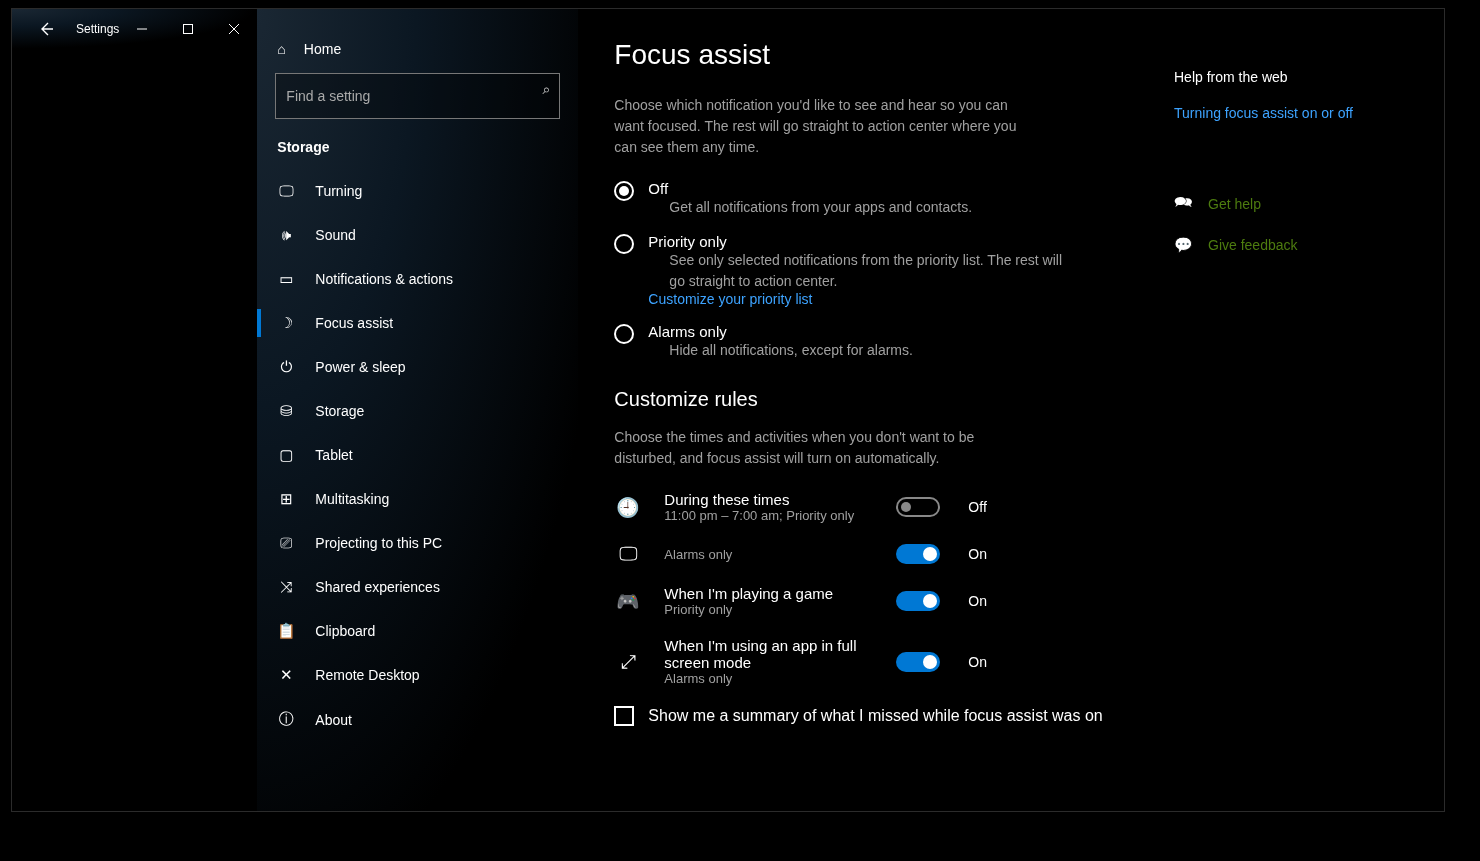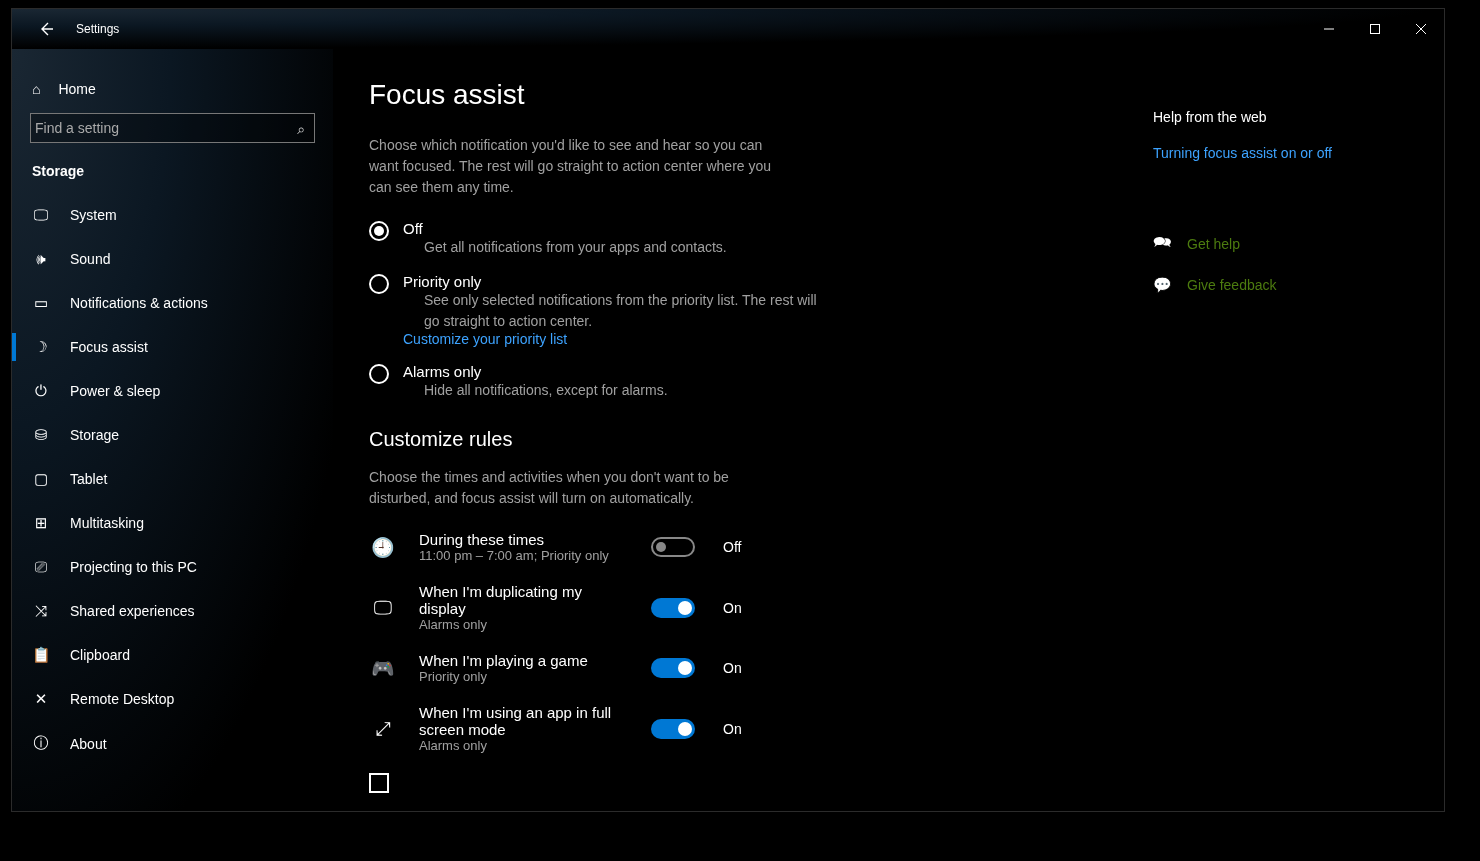--- a/index.html
+++ b/index.html
@@ -1,30 +1,30 @@
 <!DOCTYPE html>
 <html><head>
 <meta charset="utf-8">
 <style>
 * { box-sizing: border-box; margin: 0; padding: 0; font-family: "Segoe UI", Arial, sans-serif; }
 body { background: #000; color: #fff; width: 1480px; height: 861px; overflow: hidden; position: relative; }
-.window { width: 1434px; height: 804px; position: absolute; top: 8px; left: 11px; background: #000; display: flex; flex-direction: column; border: 1px solid #2b2b2b; }
+.window { width: 1434px; height: 804px; position: absolute; top: 8px; left: 11px; background: #000; display: flex; border: 1px solid #2b2b2b; }
 .titlebar { height: 40px; display: flex; align-items: center; justify-content: space-between; background: radial-gradient(ellipse at top left, #1a2733 0%, #0b1722 30%, #000 70%); }
 .titlebar-left { display: flex; align-items: center; gap: 18px; padding-left: 22px; }
 .back-btn { width: 24px; height: 24px; display: flex; align-items: center; justify-content: center; cursor: pointer; }
 .titlebar-title { font-size: 12px; color: #fff; }
 .winctrl { display: flex; }
 .winctrl div { width: 46px; height: 32px; display: flex; align-items: center; justify-content: center; cursor: pointer; font-size: 11px; color: #fff; }
 
 .body { flex: 1; display: flex; overflow: hidden; }
 .sidebar { width: 321px; background: radial-gradient(ellipse at top left, #1a2733 0%, #0b1722 35%, #000 80%); padding-top: 26px; display: flex; flex-direction: column; }
 .home-row { display: flex; align-items: center; gap: 18px; padding: 6px 20px 16px 20px; cursor: pointer; }
 .home-row span { font-size: 14px; }
 .search-wrap { padding: 0 18px 20px 18px; }
-.search { width: 100%; height: 30px; background: rgba(0,0,0,0.3); border: 1px solid #777; color: #fff; padding: 0 36px 0 4px; font-size: 14px; }
+.search { width: 100%; height: 46px; background: rgba(0,0,0,0.3); border: 1px solid #777; color: #fff; padding: 0 36px 0 10px; font-size: 14px; }
 .search::placeholder { color: #aaa; }
 .search-box { position: relative; }
 .search-icon { position: absolute; right: 10px; top: 8px; font-size: 14px; color: #ccc; }
 .section-label { padding: 0 20px 14px 20px; font-size: 14px; font-weight: 600; }
 .nav { flex: 1; overflow-y: auto; max-height: 590px; }
 .nav-item { display: flex; align-items: center; gap: 20px; padding: 13px 20px; font-size: 14px; cursor: pointer; position: relative; }
 .nav-item.selected::before { content: ""; position: absolute; left: 0; top: 8px; bottom: 8px; width: 4px; background: #0078d4; }
 .nav-item .icon { width: 18px; text-align: center; font-size: 15px; color: #fff; }
 
 .main { flex: 1; display: flex; background: #000; overflow: hidden; }
@@ -107,21 +107,21 @@
       <div class="search-wrap">
         <div class="search-box">
           <input class="search" placeholder="Find a setting" style="">
           <span class="search-icon">⌕</span>
         </div>
       </div>
       <div class="section-label">Storage</div>
       <div class="nav">
         <div class="nav-item">
             <span class="icon">🖵</span>
-            <span>System</span>
+            <span>Turning</span>
           </div>
         <div class="nav-item">
             <span class="icon">🕪</span>
             <span>Sound</span>
           </div>
         <div class="nav-item">
             <span class="icon">▭</span>
             <span>Notifications &amp; actions</span>
           </div>
         <div class="nav-item selected">
@@ -206,21 +206,20 @@
             <div class="rule-title">During these times</div>
             <div class="rule-sub">11:00 pm – 7:00 am; Priority only</div>
           </div>
           <div class="toggle off"></div>
           <div class="toggle-label">Off</div>
         </div>
 
         <div class="rule-row">
           <div class="rule-icon">🖵</div>
           <div class="rule-text">
-            <div class="rule-title">When I'm duplicating my display</div>
             <div class="rule-sub">Alarms only</div>
           </div>
           <div class="toggle on"></div>
           <div class="toggle-label">On</div>
         </div>
 
         <div class="rule-row">
           <div class="rule-icon">🎮</div>
           <div class="rule-text">
             <div class="rule-title">When I'm playing a game</div>
@@ -235,20 +234,21 @@
           <div class="rule-text">
             <div class="rule-title">When I'm using an app in full screen mode</div>
             <div class="rule-sub">Alarms only</div>
           </div>
           <div class="toggle on"></div>
           <div class="toggle-label">On</div>
         </div>
 
         <div class="checkbox-row">
           <div class="checkbox"></div>
+          <div>Show me a summary of what I missed while focus assist was on</div>
         </div>
       </div>
 
       <div class="rightcol">
         <h3>Help from the web</h3>
         <div class="link" style="margin-bottom:70px">Turning focus assist on or off</div>
         <div class="help-link">
           <span class="hicon">🗪</span>
           <span class="htxt">Get help</span>
         </div>

